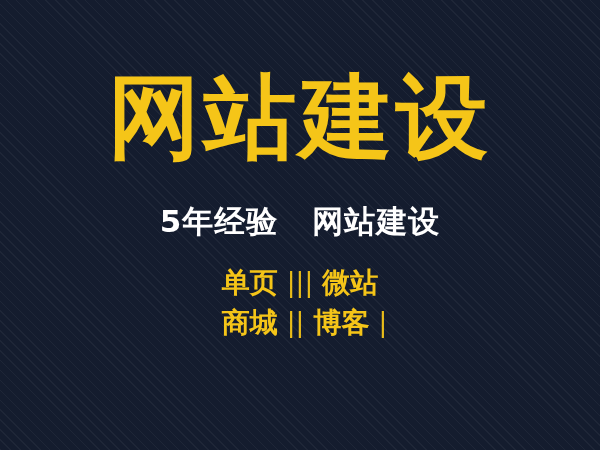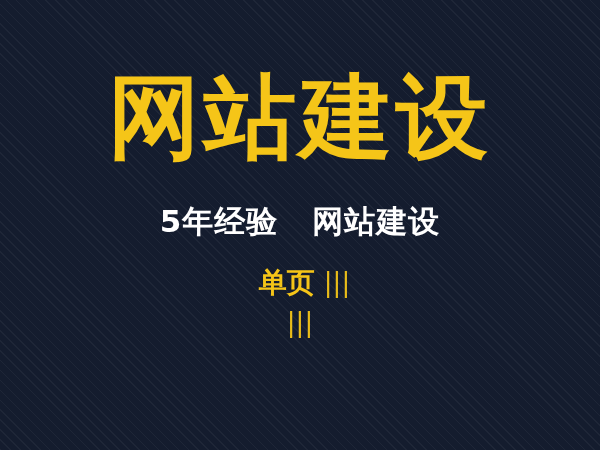--- a/index.html
+++ b/index.html
@@ -109,23 +109,26 @@
       <span>网站建设</span>
     </div>
 
     <div class="taglist">
 
       <div class="tagrow">
         <span class="tag">单页</span>
         <span class="sep">|</span>
         <span class="sep">|</span>
         <span class="sep">|</span>
+        <span class="tag">微站</span>
       </div>
 
       <div class="tagrow">
+        <span class="tag">商城</span>
         <span class="sep">|</span>
         <span class="sep">|</span>
+        <span class="tag">博客</span>
         <span class="sep">|</span>
       </div>
 
     </div>
   </div>
 </div>
 
 </body></html>

